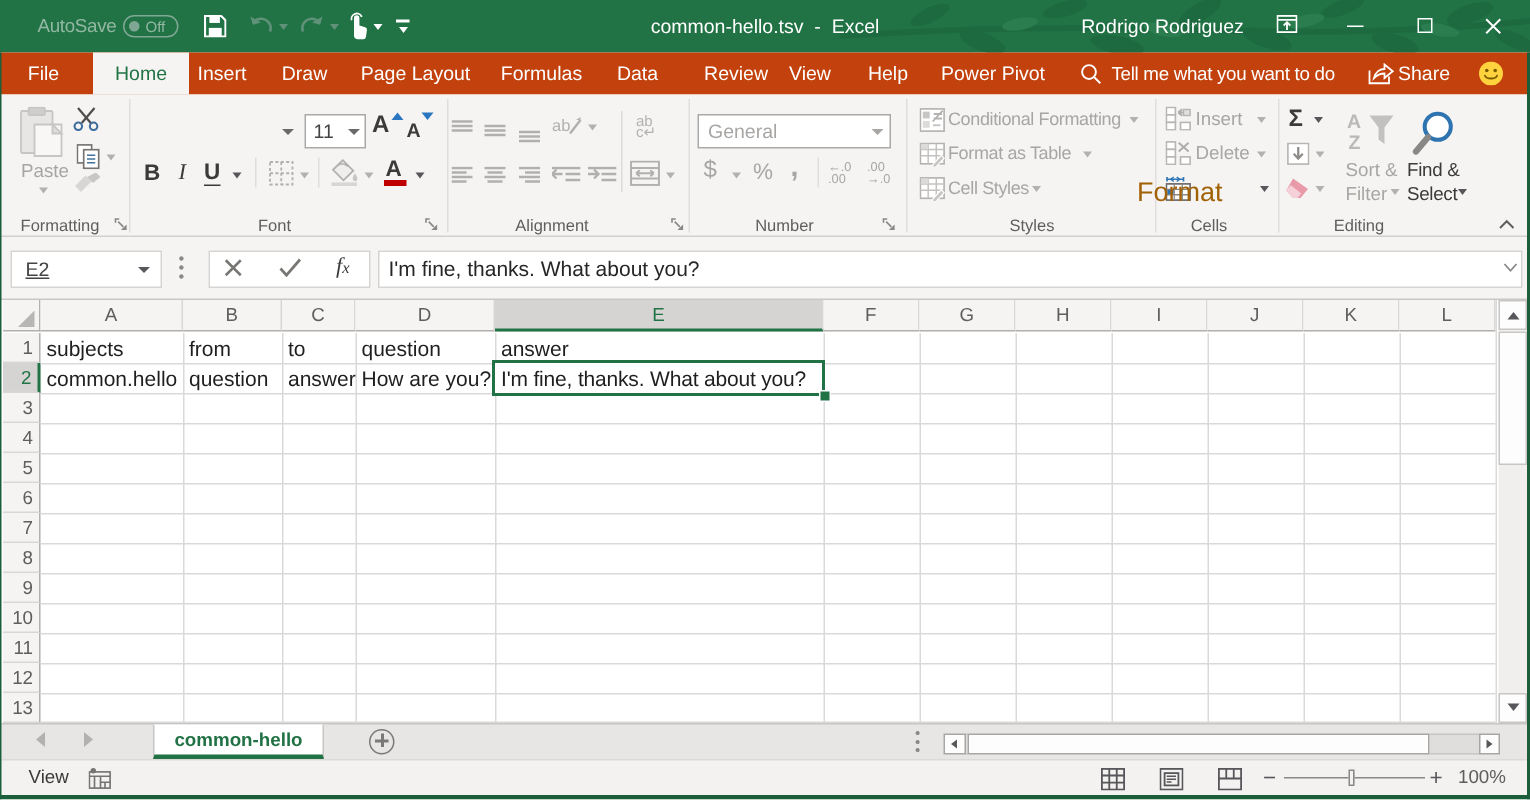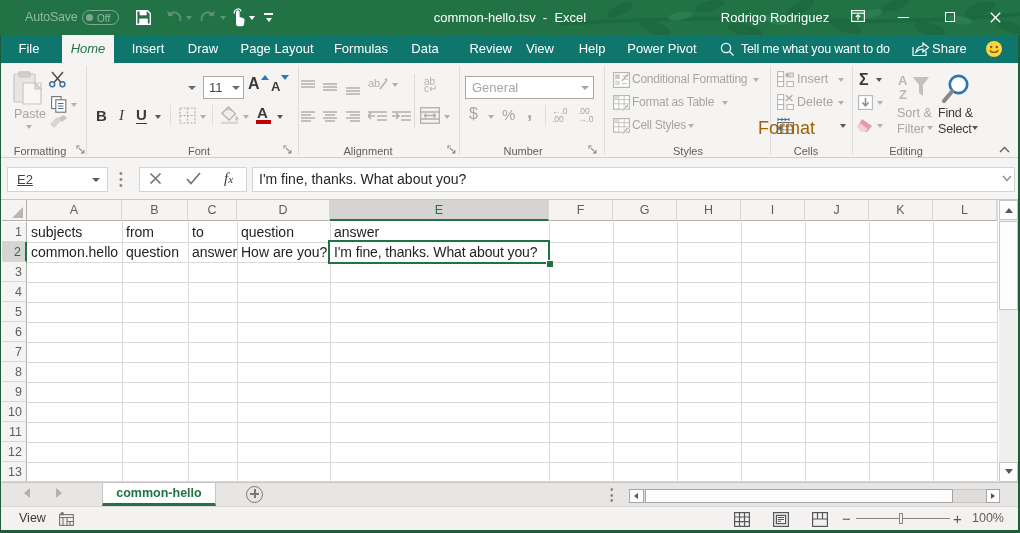--- a/index.html
+++ b/index.html
@@ -1,20 +1,20 @@
 <!DOCTYPE html>
 <html><head>
 <meta charset="utf-8">
 <style>
 html,body{margin:0;padding:0;}
 #app{position:relative;width:1020px;height:533px;font-family:"Liberation Sans",sans-serif;overflow:hidden;background:#fff;}
 .abs{position:absolute;}
 
 #titlebar{left:0;top:0;width:1020px;height:35px;background:#217346;color:#fff;}
-#tabband{left:0;top:35px;width:1020px;height:28px;background:#0f766e;}
+#tabband{left:0;top:35px;width:1020px;height:28px;background:#c2410c;}
 .ttab{position:absolute;top:0;height:28px;line-height:28px;color:#fff;font-size:13px;text-align:center;}
 #hometab{background:#f5f4f2;color:#217346;}
 
 #ribbon{left:0;top:63px;width:1020px;height:95px;background:#f5f4f2;border-bottom:1px solid #d2d0ce;box-sizing:border-box;}
 .gsep{position:absolute;top:3px;width:1px;height:89px;background:#e0dedc;}
 .glabel{position:absolute;top:81px;height:14px;line-height:14px;font-size:11px;color:#605e5c;text-align:center;}
 .launcher{position:absolute;top:82px;width:10px;height:10px;}
 .combo{position:absolute;background:#fff;border:1px solid #aaa8a6;box-sizing:border-box;font-size:13px;color:#444;}
 .cArr{position:absolute;width:0;height:0;border-left:4px solid transparent;border-right:4px solid transparent;border-top:4px solid #6a6a6a;}
 .dArrG{position:absolute;width:0;height:0;border-left:3.5px solid transparent;border-right:3.5px solid transparent;border-top:4px solid #b3b1af;}
@@ -98,21 +98,21 @@
         </g>
       </svg>
     <div class="abs" style="left:898px;top:17px;width:11px;height:1.4px;background:#fff;"></div>
     <div class="abs" style="left:945px;top:12px;width:10px;height:10px;border:1.3px solid #fff;box-sizing:border-box;"></div>
     <svg class="abs" style="left:990px;top:12px" width="11" height="11" viewBox="0 0 11 11">
         <path d="M0.8 0.8 L10.2 10.2 M10.2 0.8 L0.8 10.2" stroke="#fff" stroke-width="1.3"></path>
       </svg>
   </div>
   <div class="abs" id="tabband">
     <div class="ttab" style="left:9px;width:40px;">File</div>
-    <div class="ttab" id="hometab" style="left:62px;width:52px;font-style:italic;">Home</div>
+    <div class="ttab" id="hometab" style="left:62px;width:64px;">Home</div>
     <div class="ttab" style="left:120px;width:56px;">Insert</div>
     <div class="ttab" style="left:176px;width:54px;">Draw</div>
     <div class="ttab" style="left:230px;width:94px;">Page Layout</div>
     <div class="ttab" style="left:324px;width:74px;">Formulas</div>
     <div class="ttab" style="left:398px;width:54px;">Data</div>
     <div class="ttab" style="left:452px;width:60px;text-align:right;">Review</div>
     <div class="ttab" style="left:512px;width:56px;">View</div>
     <div class="ttab" style="left:568px;width:48px;">Help</div>
     <div class="ttab" style="left:616px;width:92px;">Power Pivot</div>
     <svg class="abs" style="left:720px;top:7px" width="15" height="15" viewBox="0 0 15 15">
@@ -199,21 +199,21 @@
     <svg class="abs" style="left:220px;top:43px" width="20" height="18" viewBox="0 0 20 18">
       <path d="M8.5 0.8 L15.5 7.8 L9 14.2 L2 7.2 Z" fill="#efeeec" stroke="#b2b0ae" stroke-width="1.2"></path>
       <path d="M5 4.5 Q8.5 1.5 12 5" fill="none" stroke="#b2b0ae" stroke-width="1"></path>
       <path d="M16.6 9.5 C17.6 11 18.3 12.3 18.3 13.2 A1.6 1.6 0 0 1 15.1 13.2 C15.1 12.3 15.7 11 16.6 9.5" fill="#c8c6c4"></path>
       <rect x="1" y="15.6" width="17" height="2.4" fill="#d8d6d4"></rect>
     </svg>
     <div class="dArrG" style="left:243px;top:52px;"></div>
     <div class="abs" style="left:257px;top:41px;font-size:15px;font-weight:bold;color:#3b3a39;">A</div>
     <div class="abs" style="left:256px;top:57px;width:15px;height:4px;background:#c00000;"></div>
     <div class="dArrD" style="left:277px;top:52px;"></div>
-    <div class="glabel" style="left:164px;width:70px;">Font</div>
+    <div class="glabel" style="left:148px;width:70px;">Font</div>
     <svg class="launcher" style="left:283px;" width="10" height="10" viewBox="0 0 10 10">
         <path d="M1 3.5 V1 H3.5" stroke="#8a8886" fill="none" stroke-width="1.1"></path>
         <path d="M2.8 2.8 L6.2 6.2" stroke="#8a8886" stroke-width="1.1"></path>
         <path d="M8.4 8.4 L8.4 4.6 L4.6 8.4 Z" fill="#8a8886"></path>
       </svg>
     <div class="gsep" style="left:298px;"></div>
 
     <svg class="abs" style="left:301px;top:17px" width="60" height="18" viewBox="0 0 60 18">
         <g stroke="#b2b0ae" stroke-width="1.6">
           <path d="M0 1 H14 M0 4 H14 M0 7 H14"></path>

